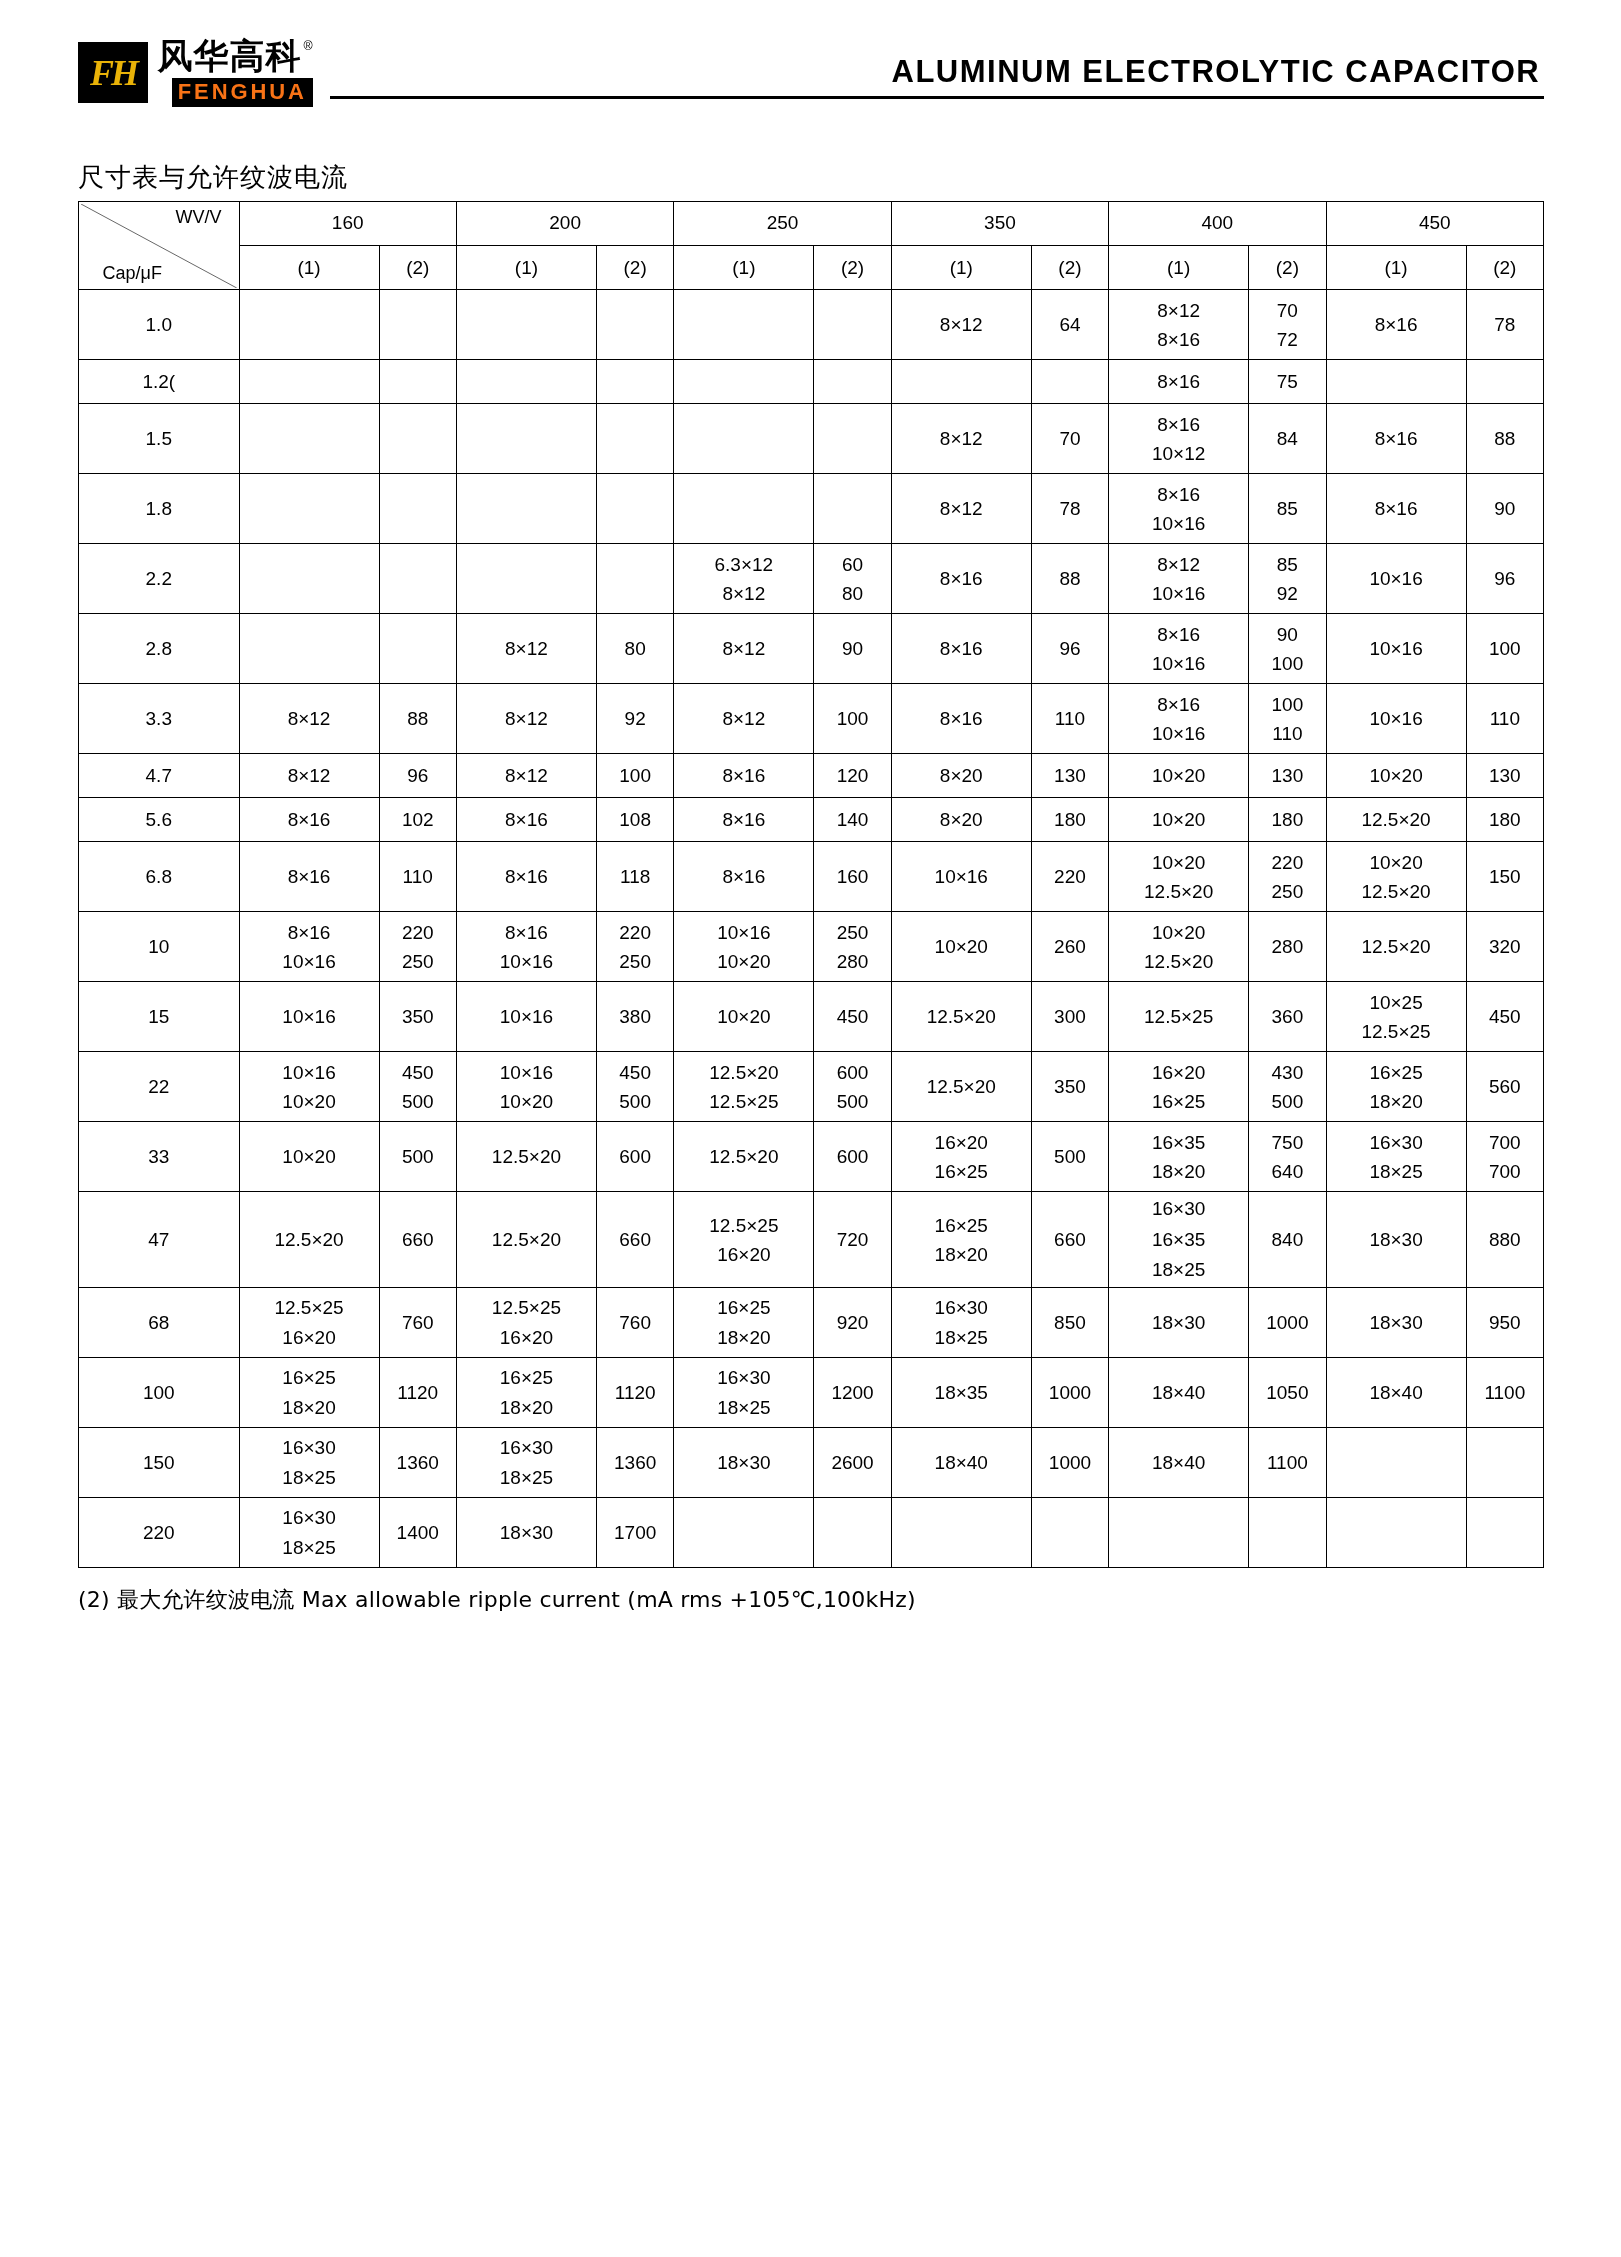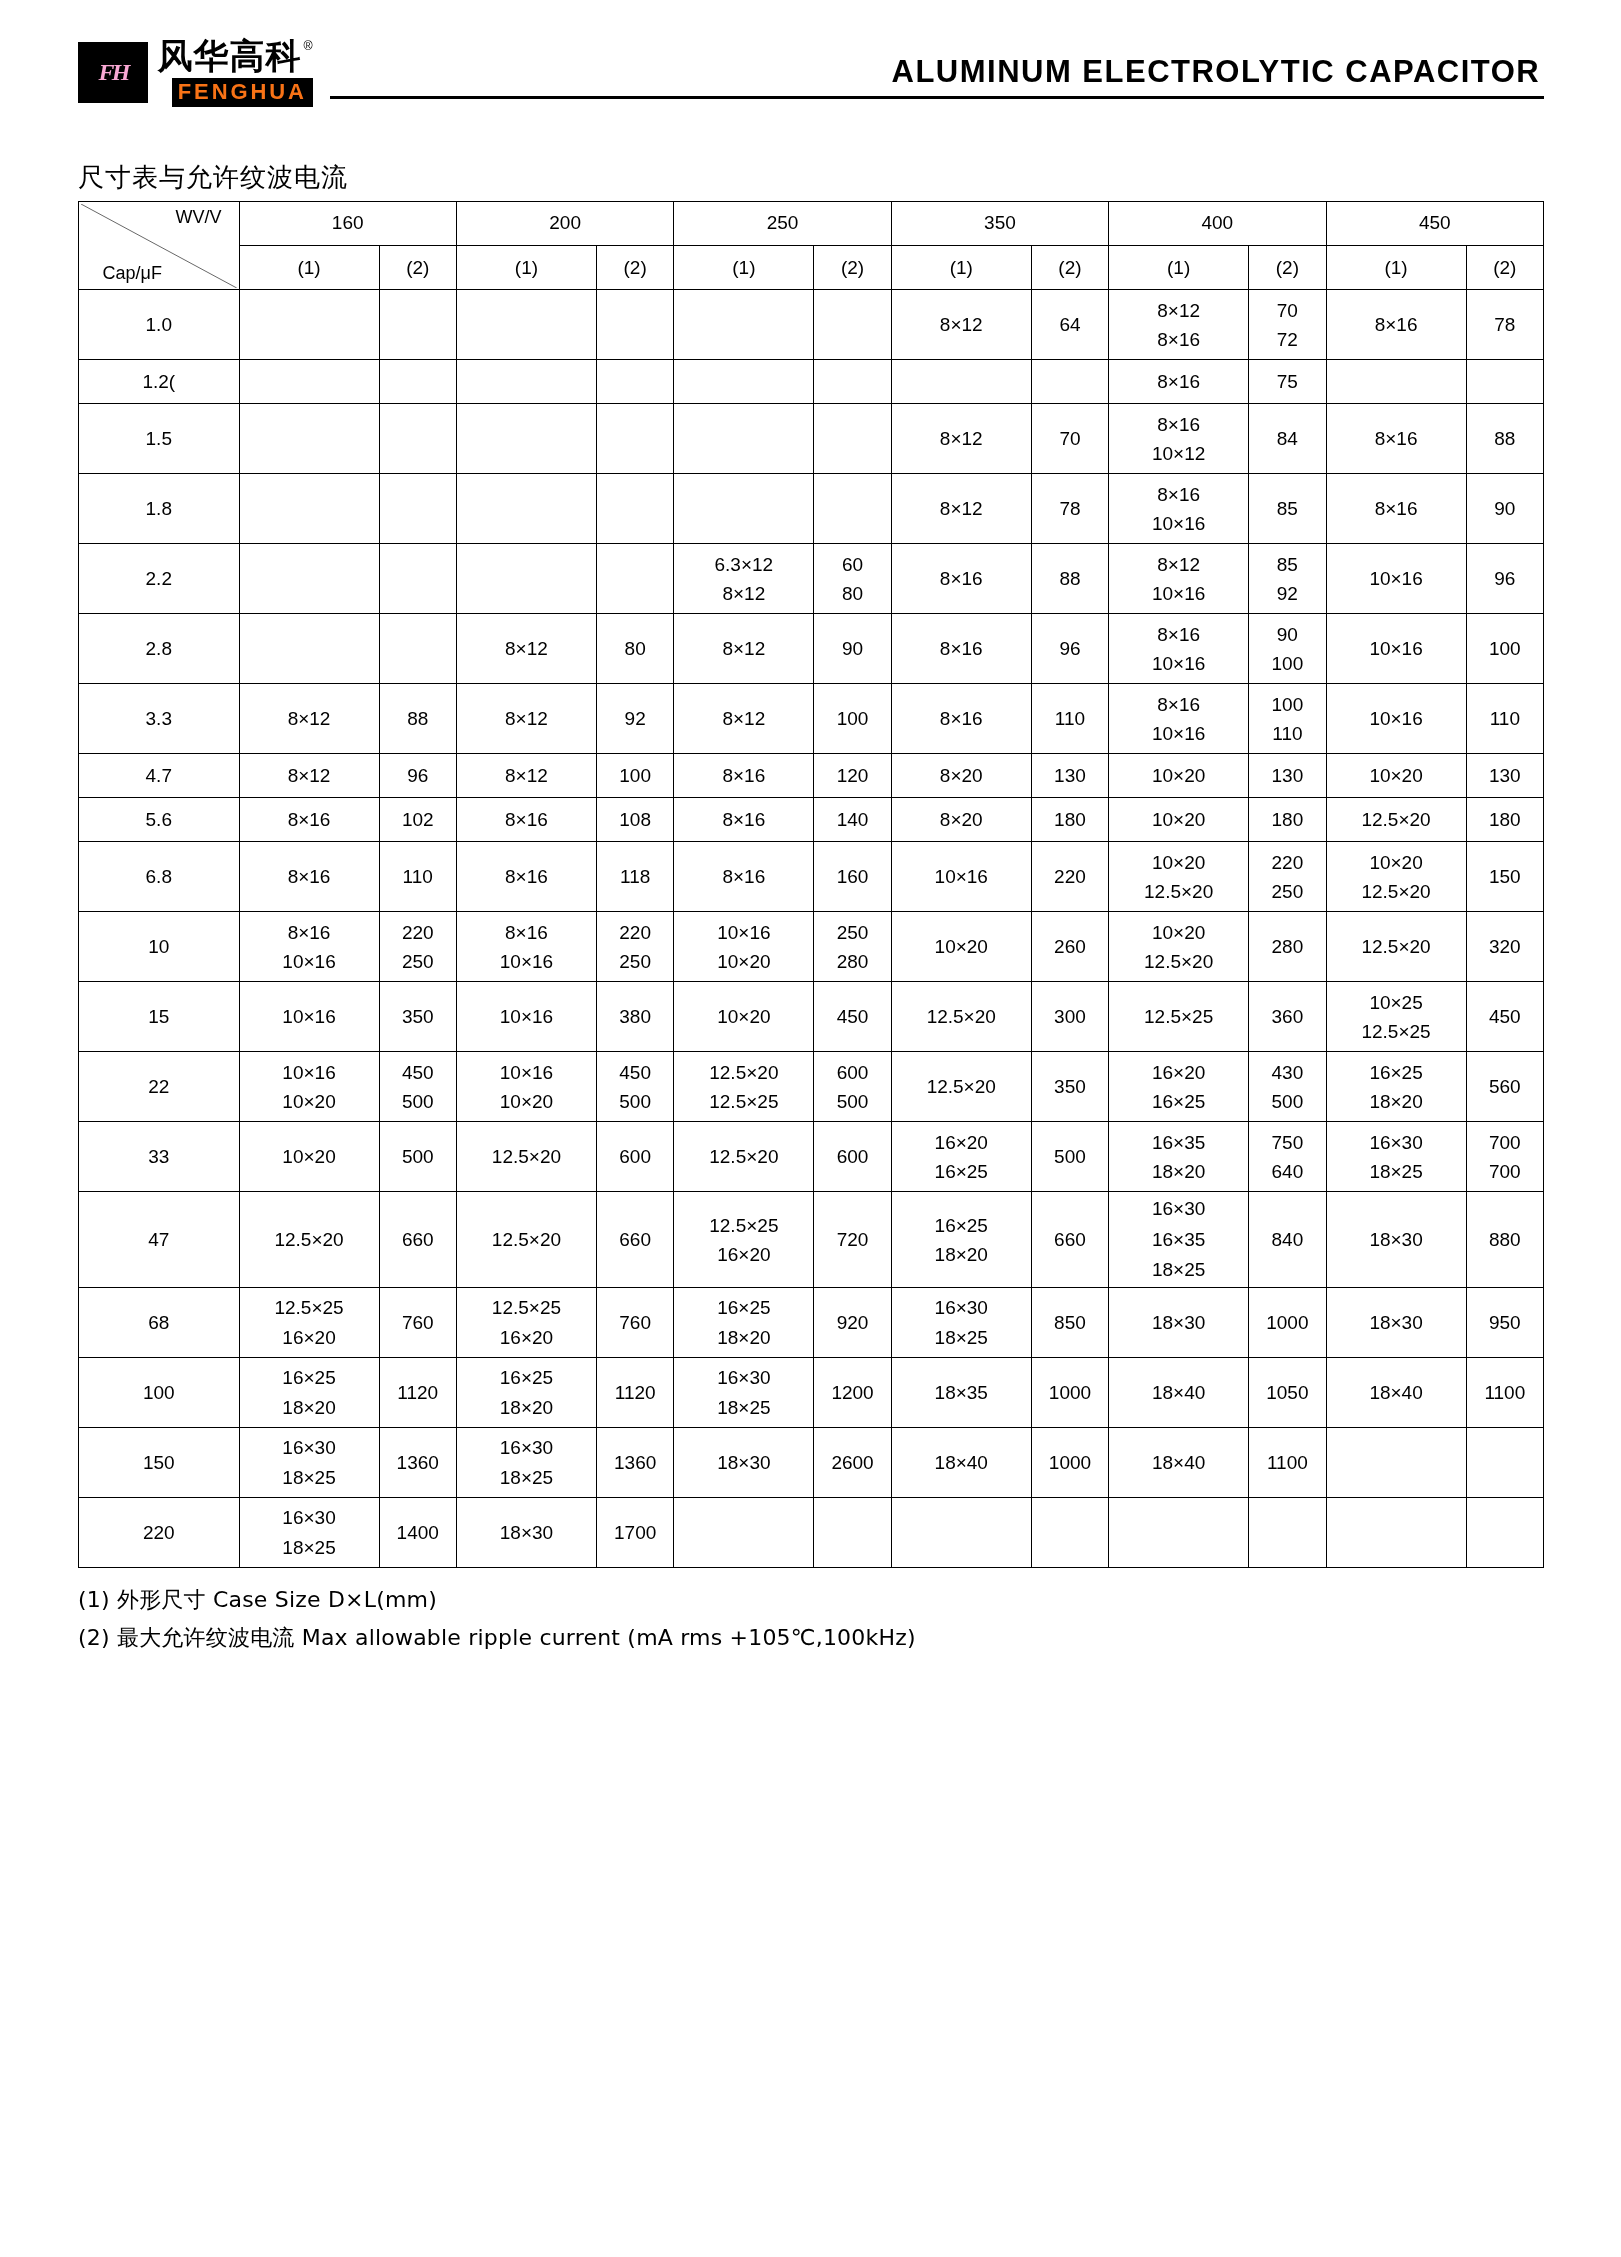--- a/index.html
+++ b/index.html
@@ -39,23 +39,23 @@
     background: #000000;
     position: relative;
     margin-right: 9.5px;
   }
   .logo-mark .fh {
     position: absolute;
     inset: 0;
     display: flex;
     align-items: center;
     justify-content: center;
-    color: #f9a8d4;
+    color: #eab308;
     font-weight: bold;
-    font-size: 24px;
+    font-size: 36px;
     font-style: italic;
     letter-spacing: -2.9px;
     font-family: "Liberation Serif", serif;
   }
   .logo-text {
     display: flex;
     flex-direction: column;
     justify-content: center;
     align-items: flex-end;
   }
@@ -710,18 +710,17 @@
           <td></td>
           <td></td>
           <td></td>
           <td></td>
           <td></td>
         </tr>
       </tbody>
   </table>
 
   <div class="notes">
-    <div class="note">(1)  外形尺寸  Case Size D×L(mm)</div>
     <div class="note">(2)  最大允许纹波电流  Max allowable ripple current    (mA rms +105℃,100kHz)</div>
   </div>
 
 </div>
 
 
 </body></html>

